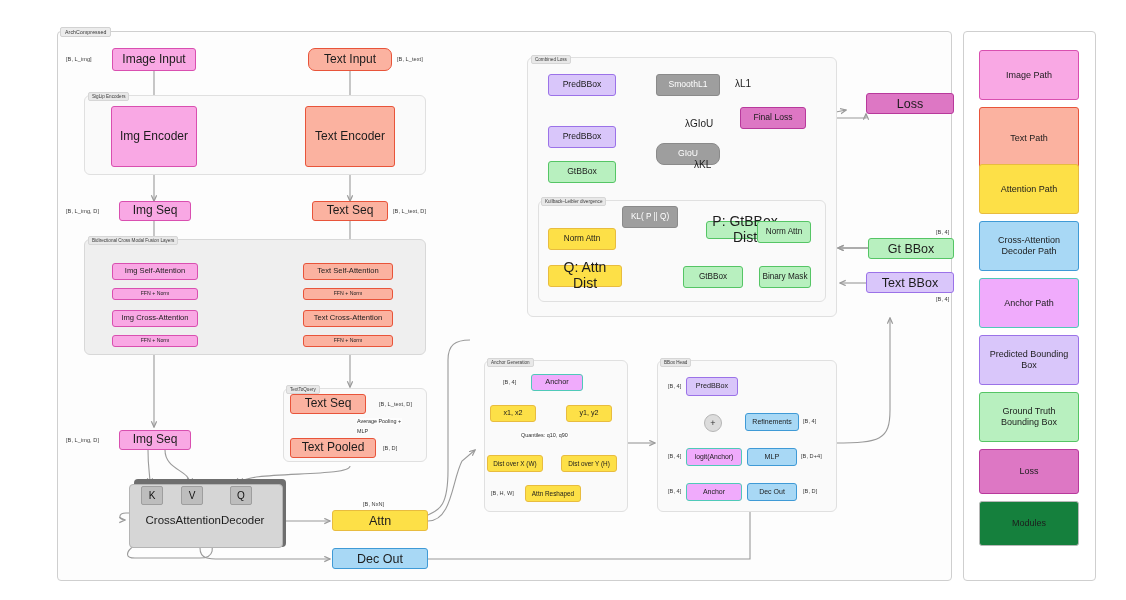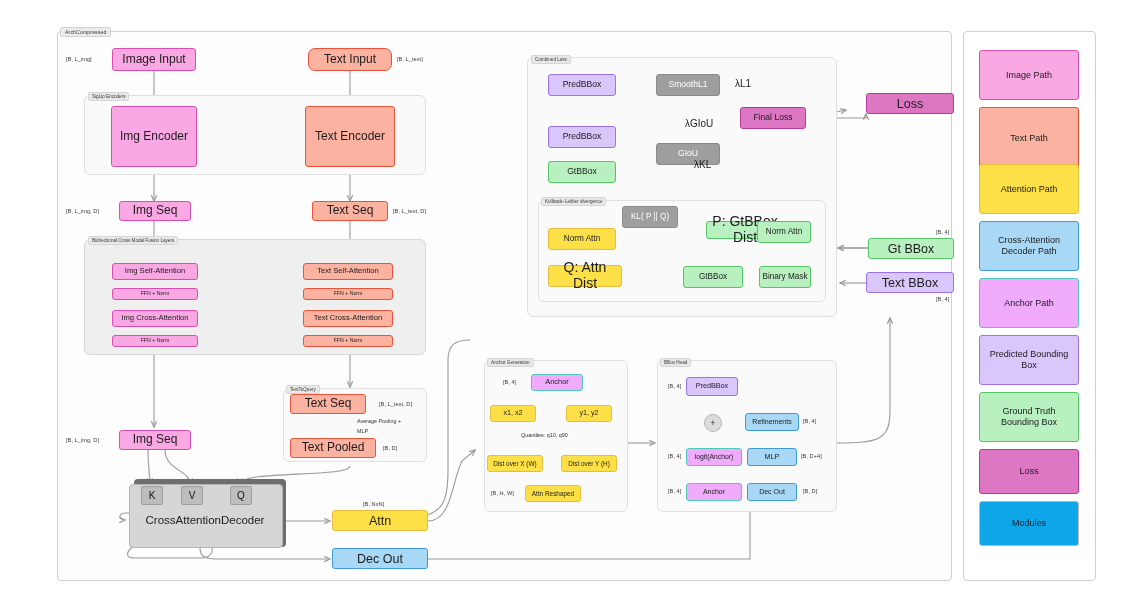--- a/index.html
+++ b/index.html
@@ -22,21 +22,21 @@
         font-size:11px;color:#1c1c1c;line-height:1.12;padding:0 2px;}
   .n-img   {background:#f9a8e4;border:1px solid #d94fb0;}
   .n-text  {background:#fbb2a0;border:1px solid #e8543a;}
   .n-attn  {background:#fde047;border:1px solid #e8bc3f;}
   .n-dec   {background:#a8d8f5;border:1px solid #3f9ad6;}
   .n-anch  {background:#f0abfc;border:1px solid #4fc9b8;}
   .n-pred  {background:#d9c6fa;border:1px solid #9b72e8;}
   .n-gt    {background:#b8f0bf;border:1px solid #55c565;}
   .n-loss  {background:#dd77c4;border:1px solid #b8399c;}
   .n-mod   {background:#9e9e9e;border:1px solid #8a8a8a;color:#ffffff;}
-  .n-modlt {background:#0ea5e9;border:1px solid #b8b8b8;color:#1c1c1c;}
+  .n-modlt {background:#15803d;border:1px solid #b8b8b8;color:#1c1c1c;}
 
   .lbl{position:absolute;font-size:5.6px;color:#3a3a3a;white-space:nowrap;letter-spacing:.05px;}
   .elbl{position:absolute;font-size:5.4px;color:#2d2d2d;white-space:nowrap;background:#fdfdfd;padding:0 1px;}
   .glbl{position:absolute;font-size:9px;color:#1c1c1c;white-space:nowrap;}
 
   svg.wires{position:absolute;left:0;top:0;width:1126px;height:600px;overflow:visible;}
   svg.wires path,svg.wires line{fill:none;stroke:#9a9a9a;stroke-width:1.1px;}
   svg.wires path.dark{stroke:#5a5a5a;stroke-width:1.5px;}
 
   
@@ -223,21 +223,21 @@
   <div class="node n-attn" style="left:332px;top:510px;width:96px;height:21px;font-size:12.5px;">Attn</div>
   <div class="lbl" style="left:363px;top:501px;">[B, NxN]</div>
   <div class="node n-dec" style="left:332px;top:548px;width:96px;height:21px;font-size:12.5px;">Dec Out</div>
 
   <div class="node n-pred" style="left:548px;top:74px;width:68px;height:22px;font-size:8.6px;">PredBBox</div>
   <div class="node n-mod" style="left:656px;top:74px;width:64px;height:22px;font-size:8.6px;">SmoothL1</div>
   <div class="glbl" style="left:735px;top:78px;font-size:10px;">λL1</div>
 
   <div class="node n-pred" style="left:548px;top:126px;width:68px;height:22px;font-size:8.6px;">PredBBox</div>
   <div class="node n-gt" style="left:548px;top:161px;width:68px;height:22px;font-size:8.6px;">GtBBox</div>
-  <div class="node n-mod" style="left:656px;top:143px;width:64px;height:22px;font-size:8.6px;">GIoU</div>
+  <div class="node n-mod" style="left:656px;top:143px;width:64px;height:22px;font-size:8.6px;border-radius:8px;">GIoU</div>
   <div class="glbl" style="left:685px;top:118px;font-size:10px;">λGIoU</div>
 
   <div class="node n-loss" style="left:740px;top:107px;width:66px;height:22px;font-size:8.6px;">Final Loss</div>
   <div class="glbl" style="left:694px;top:159px;font-size:10px;">λKL</div>
 
   <div class="node n-mod" style="left:622px;top:206px;width:56px;height:22px;font-size:8.2px;">KL( P || Q)</div>
   <div class="node n-attn" style="left:548px;top:228px;width:68px;height:22px;font-size:8.2px;">Norm Attn</div>
   <div class="node n-attn" style="left:548px;top:265px;width:74px;height:22px;font-size:14px;">Q: Attn Dist</div>
   <div class="node n-gt" style="left:662px;top:221px;width:78px;height:18px;font-size:14px;margin-left:44px;">P: GtBBox Dist</div>
   <div class="node n-gt" style="left:757px;top:221px;width:54px;height:22px;font-size:8.2px;">Norm Attn</div>

